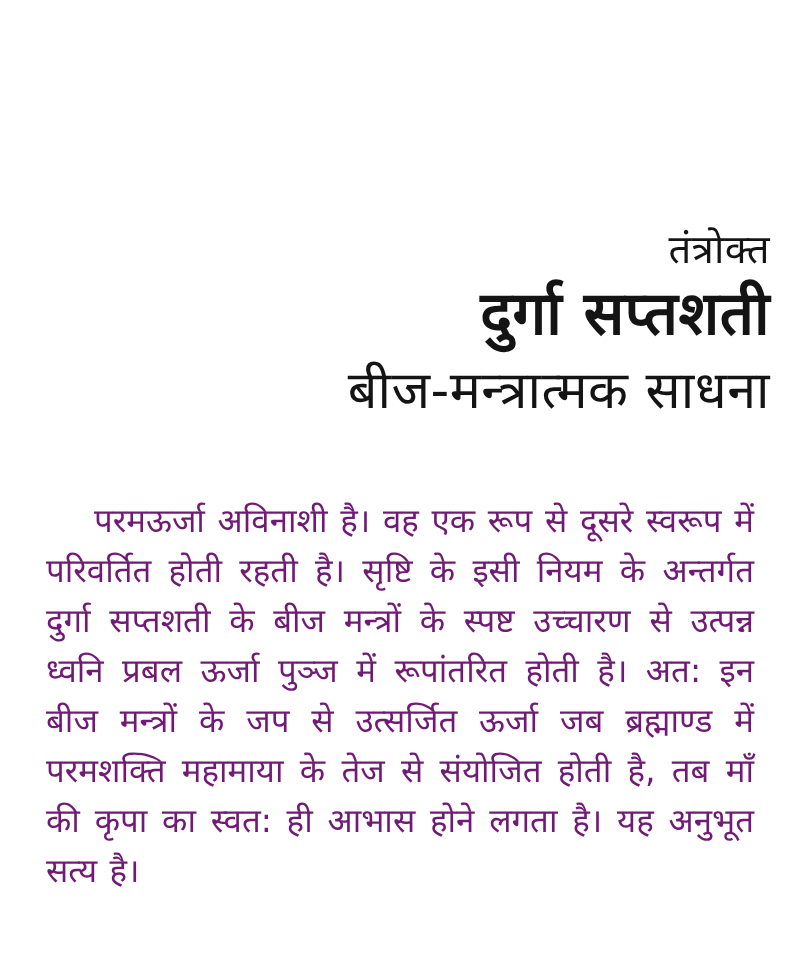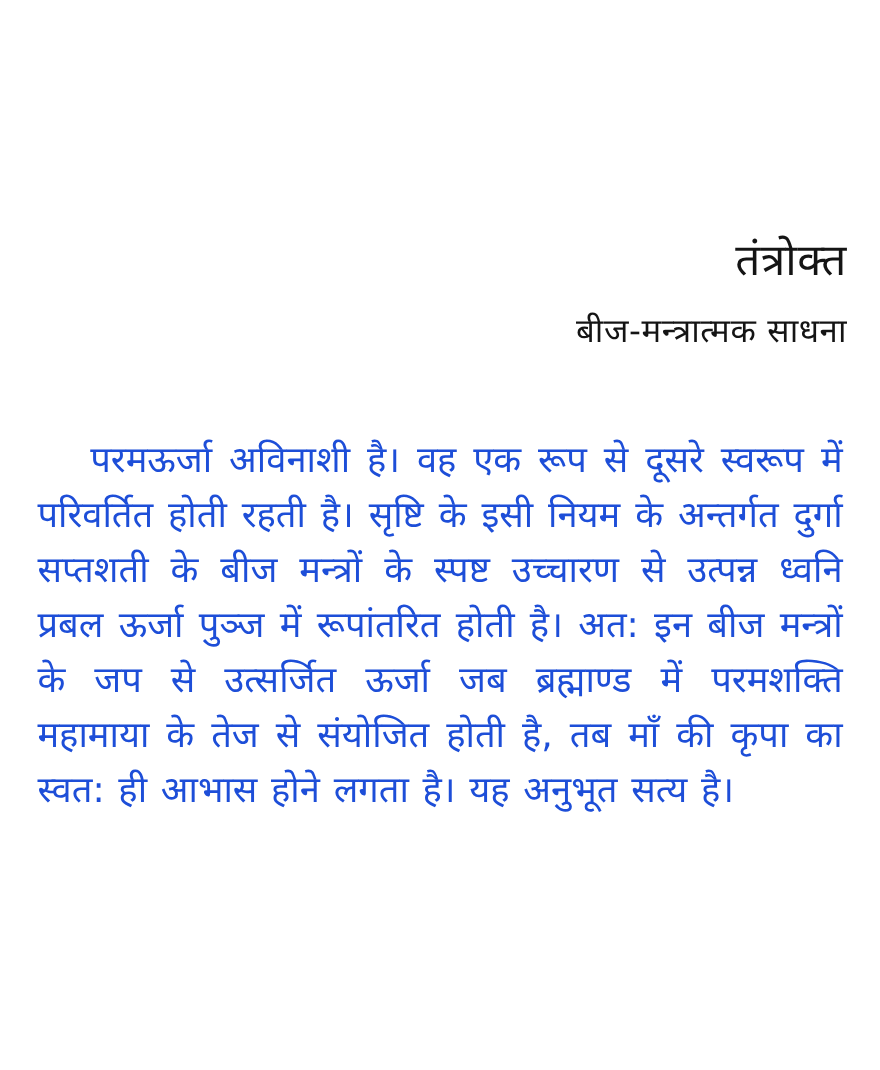--- a/index.html
+++ b/index.html
@@ -10,66 +10,67 @@
   .page {
     position: relative;
     width: 800px;
     height: 973px;
     margin: 0 auto;
     background: #ffffff;
     color: #141414;
     font-family: "DejaVu Sans", "Liberation Sans", sans-serif;
     overflow: hidden;
     box-sizing: border-box;
-    padding: 0 30px;
+    padding: 12px 30px;
   }
   .title-block {
     margin-top: 212px;
     text-align: right;
   }
   .kicker {
     font-size: 40px;
     line-height: 1.25;
     font-weight: 400;
     letter-spacing: 0.5px;
   }
   .main-title {
     font-size: 60px;
     line-height: 1.18;
     font-weight: 700;
     margin-top: 4px;
     letter-spacing: 0.5px;
   }
   .subtitle {
-    font-size: 30px;
+    font-size: 52px;
     line-height: 1.3;
     font-weight: 400;
-    margin-top: 20px;
+    margin-top: 8px;
     letter-spacing: 0.5px;
   }
   .body-text {
     margin-top: 72px;
   }
   .body-text p {
-    margin: 4px;
+    margin: 16px;
     font-size: 33px;
     line-height: 50px;
     text-align: justify;
     text-indent: 48px;
-    color: #1d4ed8;
+    color: #701a75;
     word-spacing: 2px;
   }
 </style>
 </head>
 <body>
 
 <div class="page">
 
   <div class="title-block">
     <div class="kicker">तंत्रोक्त</div>
+    <div class="main-title">दुर्गा सप्तशती</div>
     <div class="subtitle">बीज-मन्त्रात्मक साधना</div>
   </div>
 
   <div class="body-text">
     <p>परमऊर्जा अविनाशी है। वह एक रूप से दूसरे स्वरूप में परिवर्तित होती रहती है। सृष्टि के इसी नियम के अन्तर्गत दुर्गा सप्तशती के बीज मन्त्रों के स्पष्ट उच्चारण से उत्पन्न ध्वनि प्रबल ऊर्जा पुञ्ज में रूपांतरित होती है। अत: इन बीज मन्त्रों के जप से उत्सर्जित ऊर्जा जब ब्रह्माण्ड में परमशक्ति महामाया के तेज से संयोजित होती है, तब माँ की कृपा का स्वत: ही आभास होने लगता है। यह अनुभूत सत्य है।</p>
   </div>
 
 </div>
 
 </body></html>

